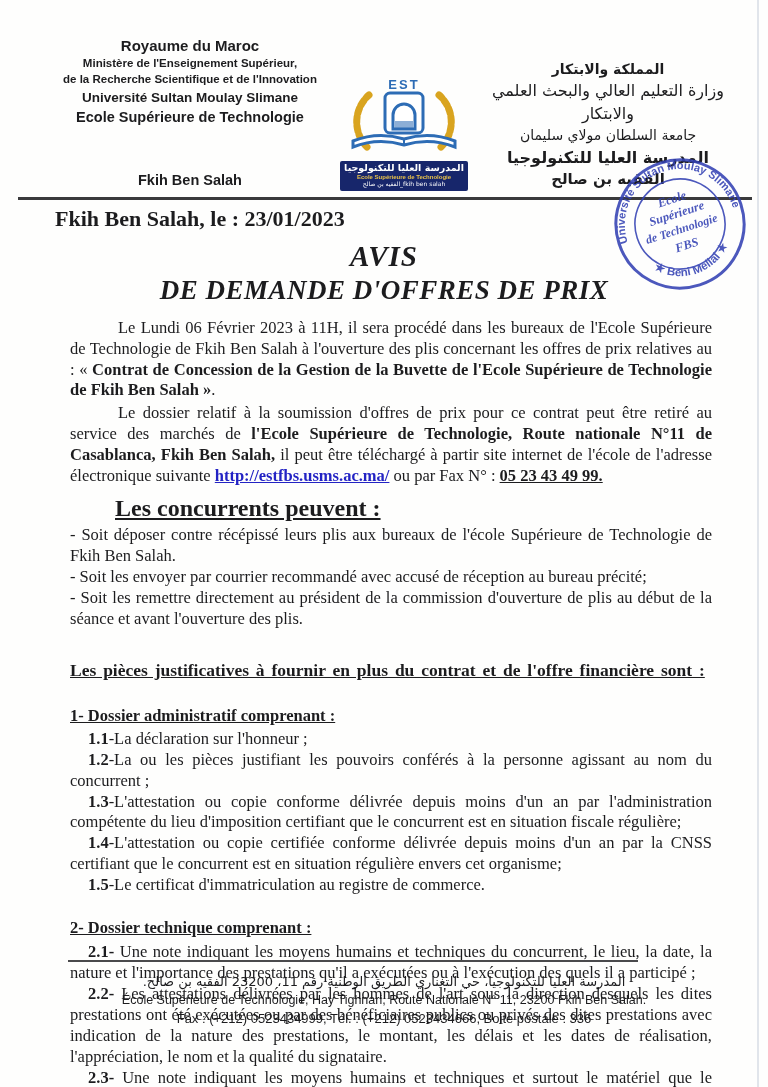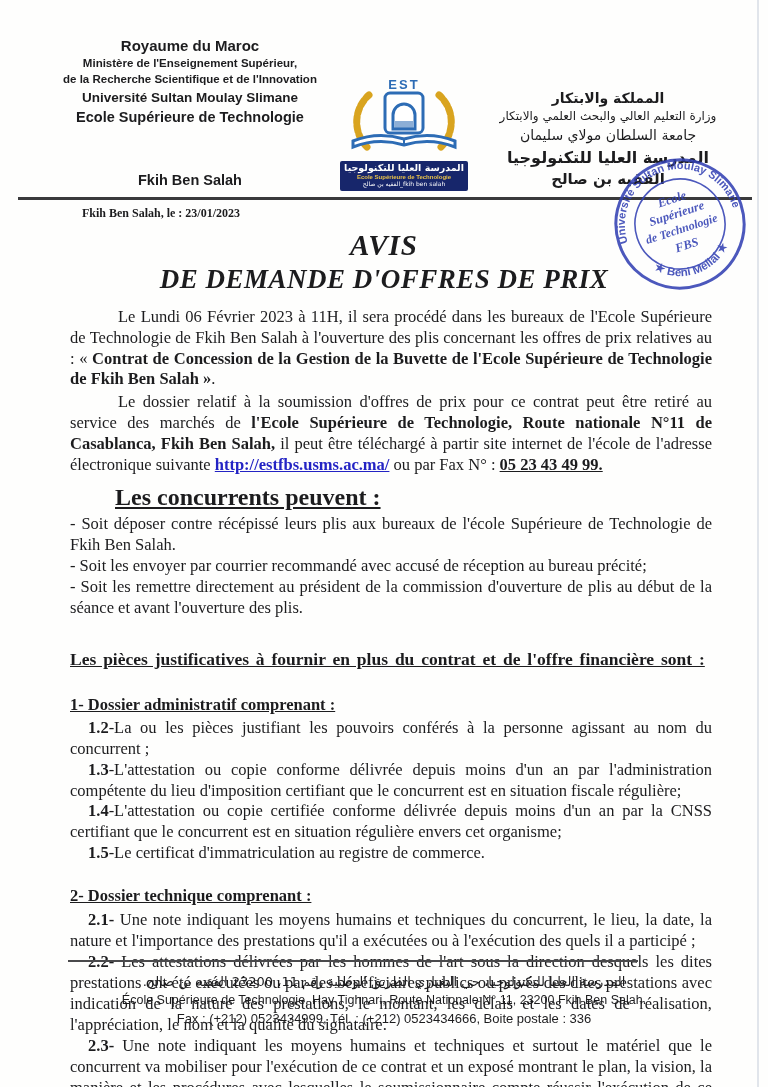--- a/index.html
+++ b/index.html
@@ -11,32 +11,32 @@
   .header{display:flex;align-items:flex-end;padding:36px 14px 0 40px;}
   .hdr-left{width:300px;text-align:center;font-family:"Liberation Sans",sans-serif;font-weight:bold;line-height:1.35;}
   .hl1{font-size:15px;}
   .hl2,.hl3{font-size:11.5px;}
   .hl4{font-size:13.5px;margin-top:2px;}
   .hl5{font-size:14.5px;}
   .hl6{font-size:14.5px;margin-top:44px;}
   .logo-wrap{width:128px;text-align:center;margin-top:2px;}
   .hdr-right{flex:1;text-align:center;font-family:"DejaVu Sans",sans-serif;direction:rtl;line-height:1.45;padding-right:6px;}
   .ar1{font-size:14px;font-weight:bold;}
-  .ar2{font-size:12px;}
+  .ar2{font-size:16px;}
   .ar3{font-size:14px;}
   .ar4{font-size:16px;font-weight:bold;}
   .ar5{font-size:15px;font-weight:bold;}
 
   .logo-banner{margin-top:-4px;background:#17266b;border-radius:2px;padding:2px 2px 3px;line-height:1.15;}
   .lb-ar{color:#ffffff;font-family:"DejaVu Sans",sans-serif;font-size:9.5px;font-weight:bold;direction:rtl;}
   .lb-fr{color:#e9c24a;font-family:"Liberation Sans",sans-serif;font-size:6px;font-weight:bold;}
   .lb-city{color:#ffffff;font-family:"DejaVu Sans",sans-serif;font-size:6px;direction:rtl;}
 
   .header-rule{height:3px;background:#3a3a3c;margin:6px 16px 0 18px;}
-  .date-line{margin:6px 0 0 82px;font-size:12px;font-weight:bold;}
+  .date-line{margin:6px 0 0 55px;font-size:22px;font-weight:bold;}
 
   
   .title-block{text-align:center;margin-top:8px;font-style:italic;font-weight:bold;}
   .title1{font-size:29px;letter-spacing:1px;}
   .title2{font-size:27px;margin-top:2px;letter-spacing:.5px;}
 
   
   .stamp{position:absolute;top:152px;right:12px;width:152px;height:144px;opacity:.88;}
 
   
@@ -149,20 +149,21 @@
 
     <div class="h-conc">Les concurrents peuvent :</div>
     <p class="bullet">- Soit déposer contre récépissé leurs plis aux bureaux de l'école Supérieure de Technologie de Fkih Ben Salah.</p>
     <p class="bullet">- Soit les envoyer par courrier recommandé avec accusé de réception au bureau précité;</p>
     <p class="bullet">- Soit les remettre directement au président de la commission d'ouverture de plis au début de la séance et avant l'ouverture des plis.</p>
 
     <div class="h-pieces">Les pièces  justificatives  à  fournir  en plus du contrat et de l'offre financière sont  :</div>
 
     <div class="h-doss">1-  Dossier administratif comprenant :</div>
     <div class="doss-items admin-first">
+      <p class="ditem" style="margin:0;"><span class="b">1.1</span><span>-La déclaration sur l'honneur ;</span></p>
       <p class="ditem" style="margin:0;"><span class="b">1.2</span><span>-La ou les pièces justifiant les pouvoirs conférés à la personne agissant au nom du concurrent ;</span></p>
       <p class="ditem" style="margin:0;"><span class="b">1.3</span><span>-L'attestation ou copie conforme délivrée depuis moins d'un an par l'administration compétente du lieu d'imposition certifiant que le concurrent est en situation fiscale régulière;</span></p>
       <p class="ditem" style="margin:0;"><span class="b">1.4</span><span>-L'attestation ou copie certifiée conforme délivrée depuis moins d'un an par la CNSS certifiant que le concurrent est en situation régulière envers cet organisme;</span></p>
       <p class="ditem" style="margin:0;"><span class="b">1.5</span><span>-Le certificat d'immatriculation au registre de commerce.</span></p>
     </div>
 
     <div class="h-doss h-doss2">2-  Dossier technique comprenant :</div>
     <div class="doss-items">
       <p class="ditem" style="margin:0;"><span class="b">2.1-</span><span> Une note indiquant les moyens humains et techniques du concurrent, le lieu, la date, la nature et l'importance des prestations qu'il a exécutées ou à l'exécution des quels il a participé ;</span></p>
       <p class="ditem" style="margin:0;"><span class="b">2.2-</span><span> Les attestations délivrées par les hommes de l'art sous la direction desquels les dites prestations ont été exécutées ou par des bénéficiaires publics ou privés des dites prestations avec indication de la nature des prestations, le montant, les délais et les dates de réalisation, l'appréciation, le nom et la qualité du signataire.</span></p>

